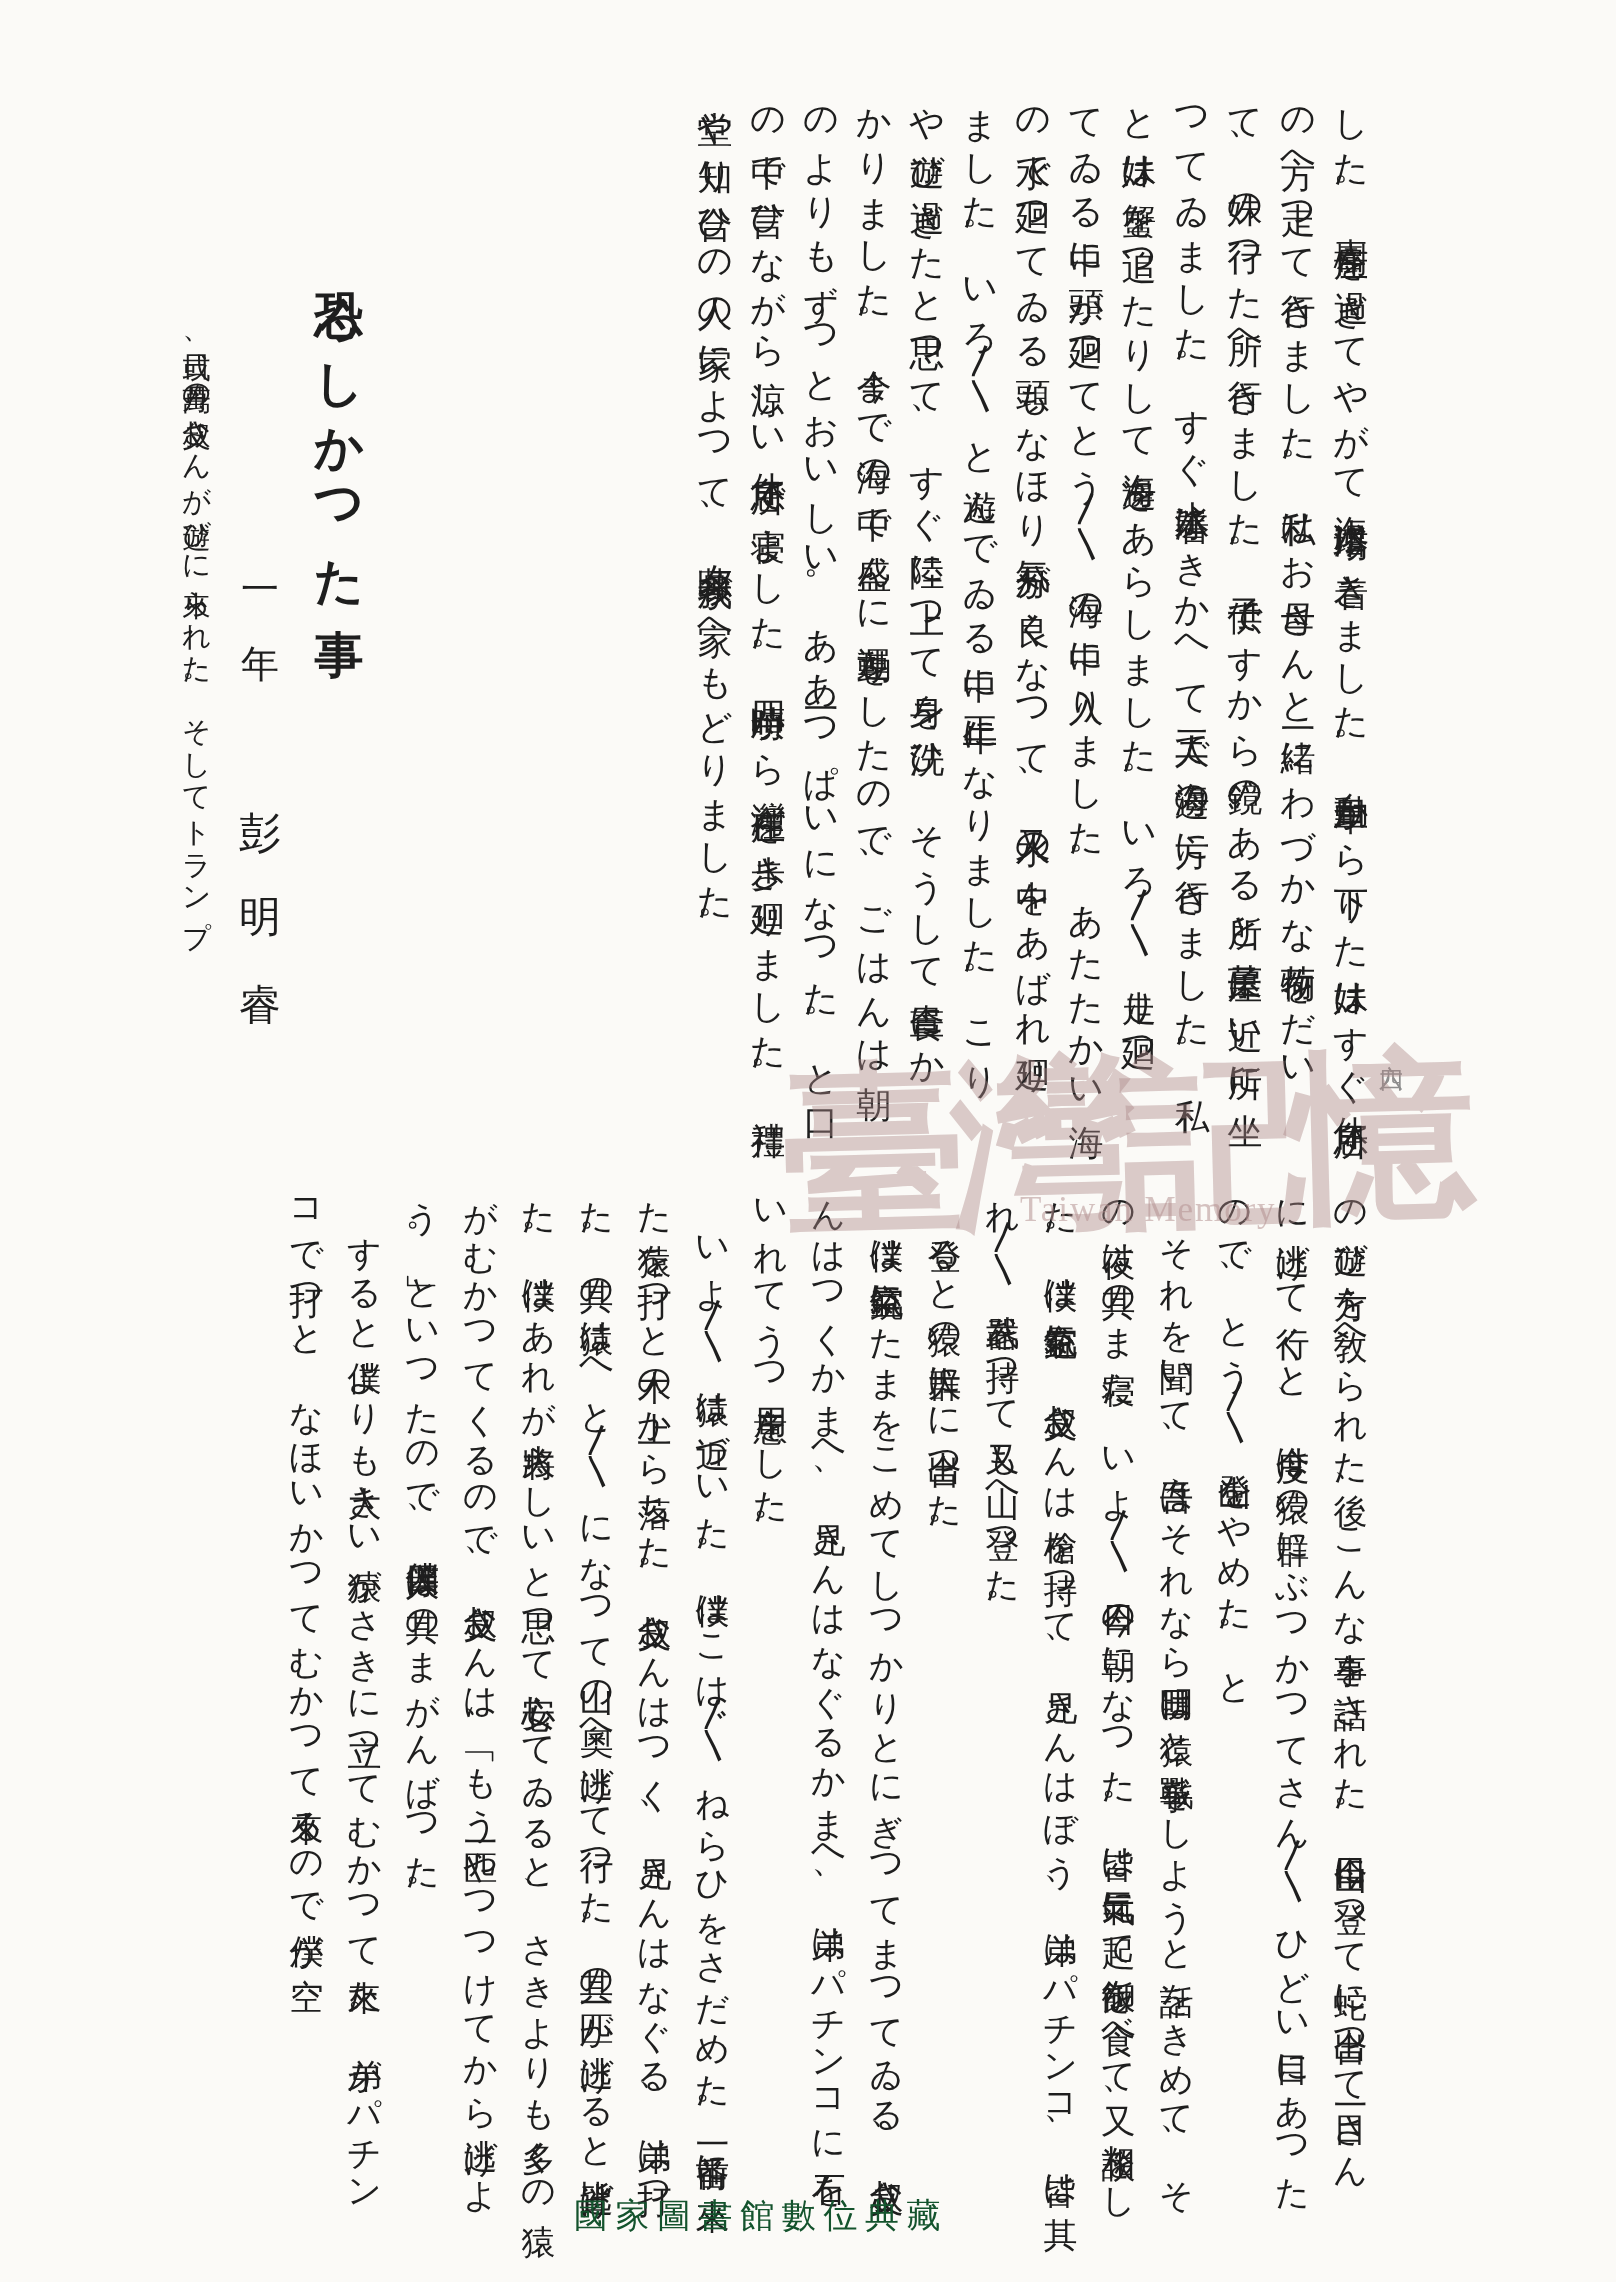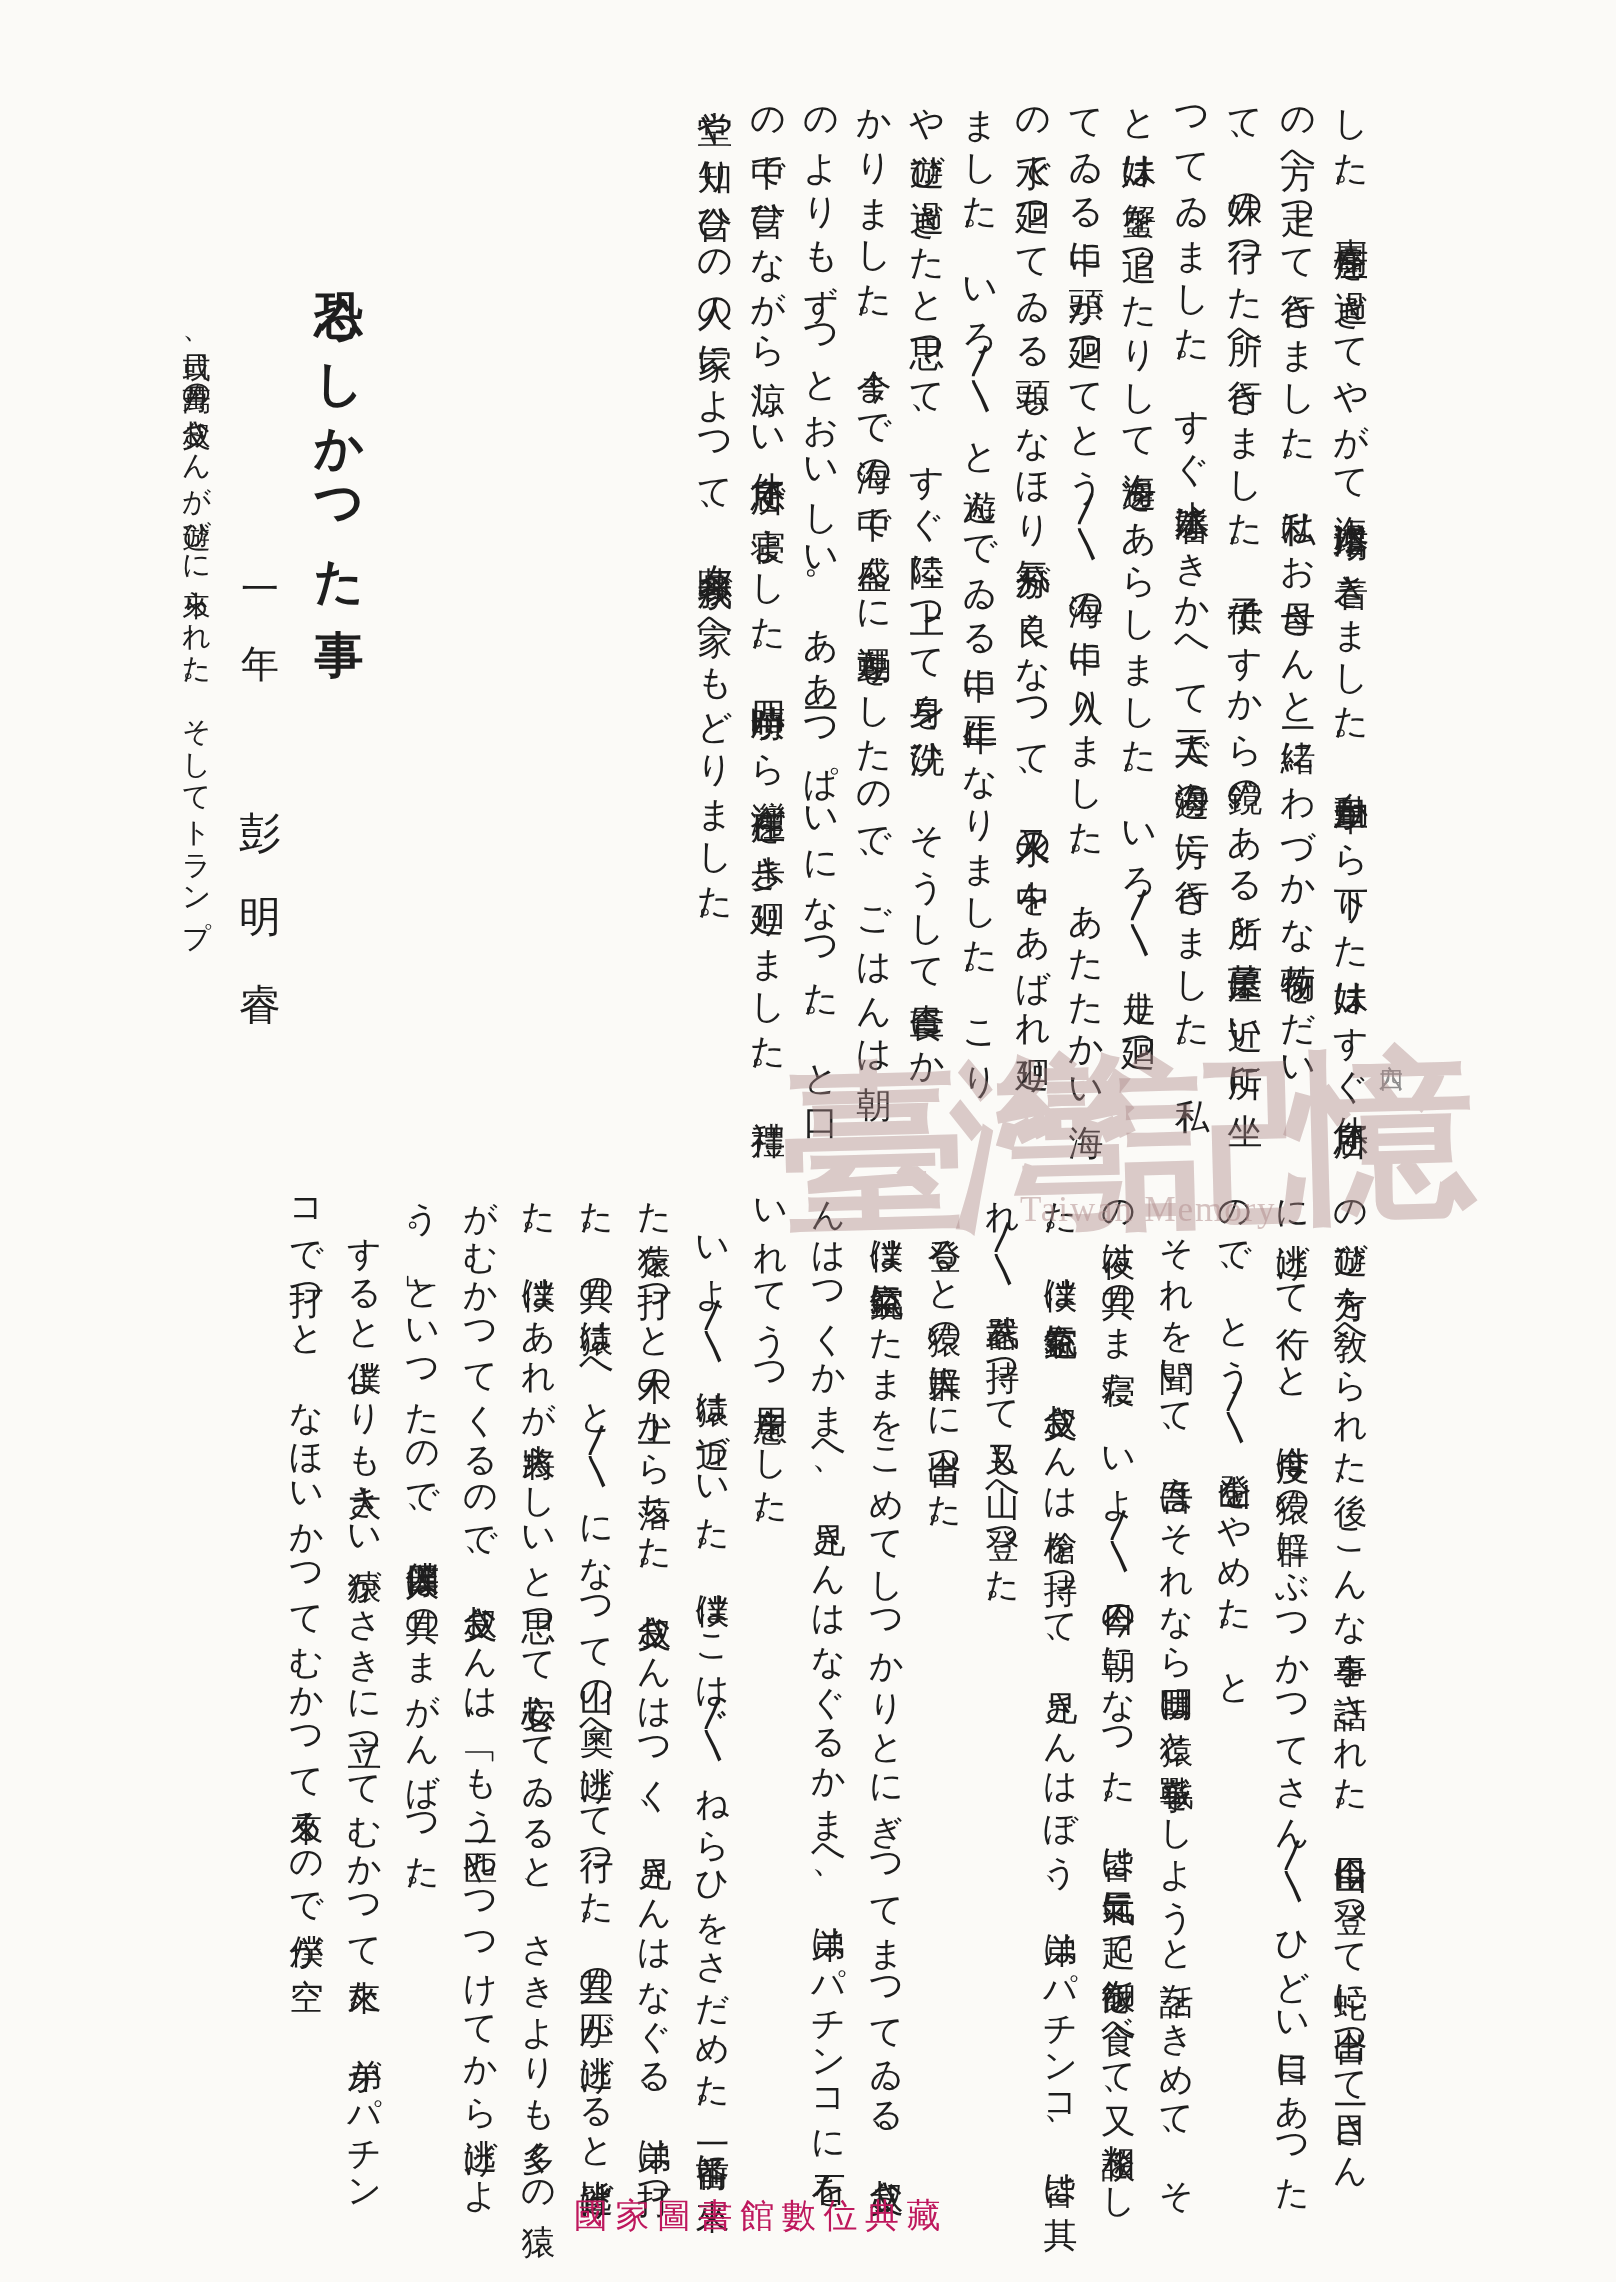--- a/index.html
+++ b/index.html
@@ -67,21 +67,21 @@
   }
   #wm-latin{
     top:1190px;left:1020px;
     font-size:35px;letter-spacing:1.9px;
     color:rgba(180,145,145,0.55);
   }
 
   
   #caption{
     top:2193px;left:0;width:1522px;text-align:center;
-    font-size:34px;letter-spacing:7.6px;color:#be185d;
+    font-size:34px;letter-spacing:7.6px;color:#14532d;
   }
 </style>
 </head>
 <body>
 
 <div id="story1" class="abs vtext">
   <p>した。喜樹庄を過ぎてやがて海水浴場に着きました。自動車から下りた妹はすぐ休息所の方へ走つて行きました。私はお母さんと一緒にわづかな荷物をだいて、妹の行つた所へ行きました。子供ですから鏡のある所と菓子屋に近い所に坐つてゐました。すぐ水泳着にきかへて三人で海邊の方に行きました。私と妹は蟹を追つたりして海邊をあらしました。いろ〳〵走り廻つてゐる中に頭が廻つてとう〳〵海の中に入りました。あたたかい海の水で廻つてゐる頭もなほり氣分が良くなつて、又水の中をあばれ廻りました。いろ〳〵と遊んでゐる中に正午になりました。こりや遊び過ぎたと思つて、すぐ陸に上つて身を洗ひ、そうして晝食にかかりました。今まで海の中で盛んに運動をしたので、ごはんは朝のよりもずつとおいしい。ああ一つぱいになつた。と口の中で言ひながら涼しい休息所で寝ました。四時頃から灣裡庄を歩き廻りました。禮拜堂や知り合ひの人の家によつて、夕暮頃我が家へもどりました。</p>
 </div>
 
 <div id="story2-title" class="abs vtext">恐ろしかつた事</div>

